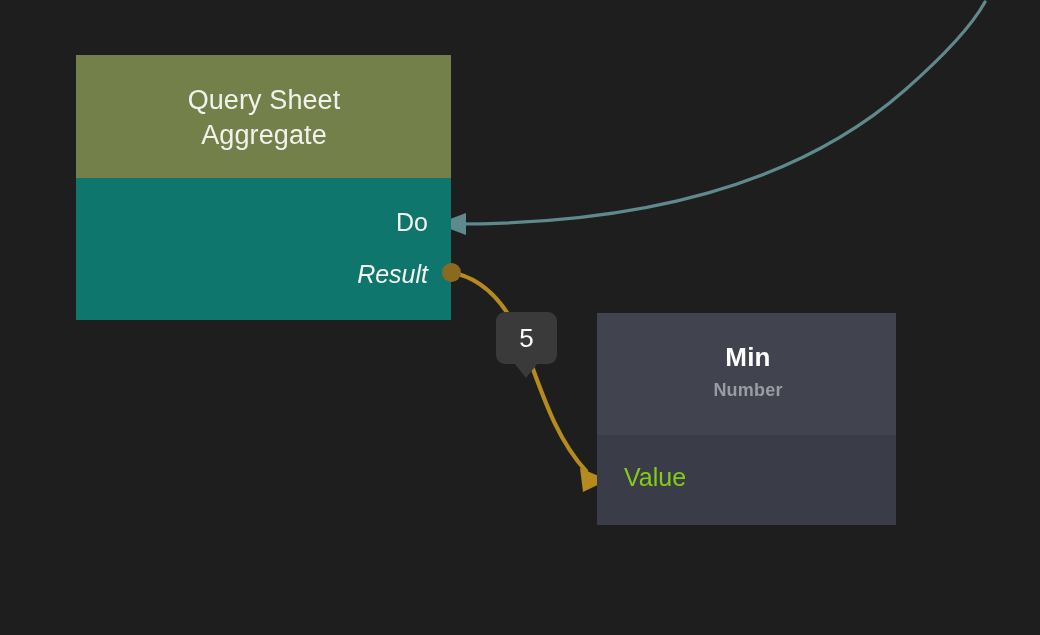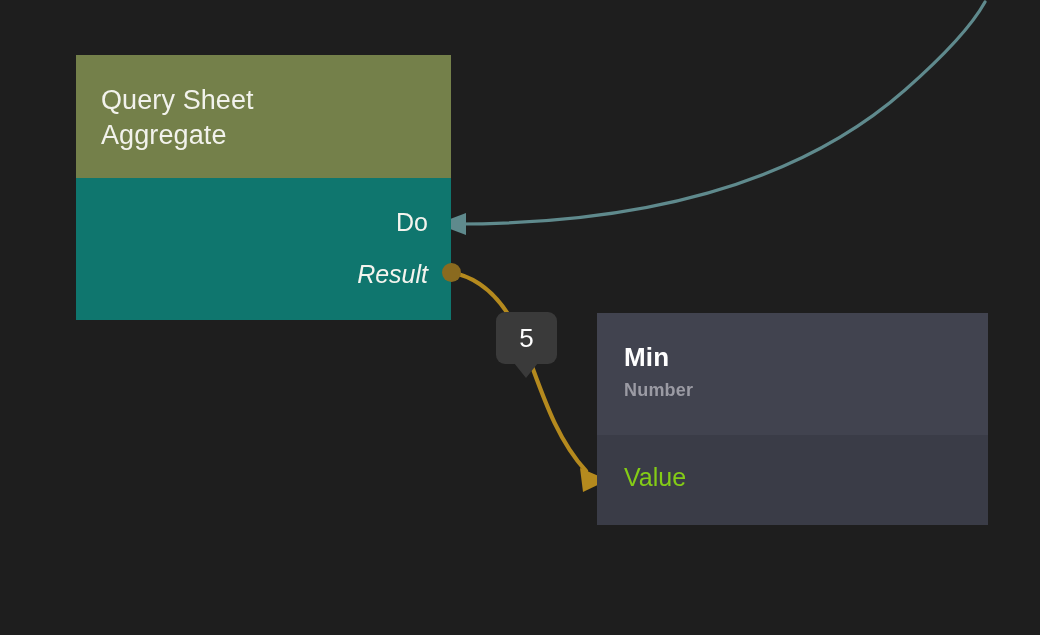--- a/index.html
+++ b/index.html
@@ -35,20 +35,21 @@
 
   
   .node {
     position: absolute;
     box-sizing: border-box;
     overflow: visible;
   }
   .node-header {
     box-sizing: border-box;
     width: 100%;
+    text-align: center;
   }
   .node-body {
     box-sizing: border-box;
     width: 100%;
   }
 
   
   .node-green {
     left: 76px;
     top: 55px;
@@ -97,21 +98,21 @@
     width: 19px;
     height: 19px;
     border-radius: 50%;
     background: #8a6a1f;
   }
 
   
   .node-dark {
     left: 597px;
     top: 313px;
-    width: 391px;
+    width: 299px;
     height: 212px;
   }
   .node-dark .node-header {
     height: 122px;
     background: #41434f;
     padding: 28px 24px 0 27px;
   }
   .node-dark .node-body {
     height: 90px;
     background: #3a3c47;

